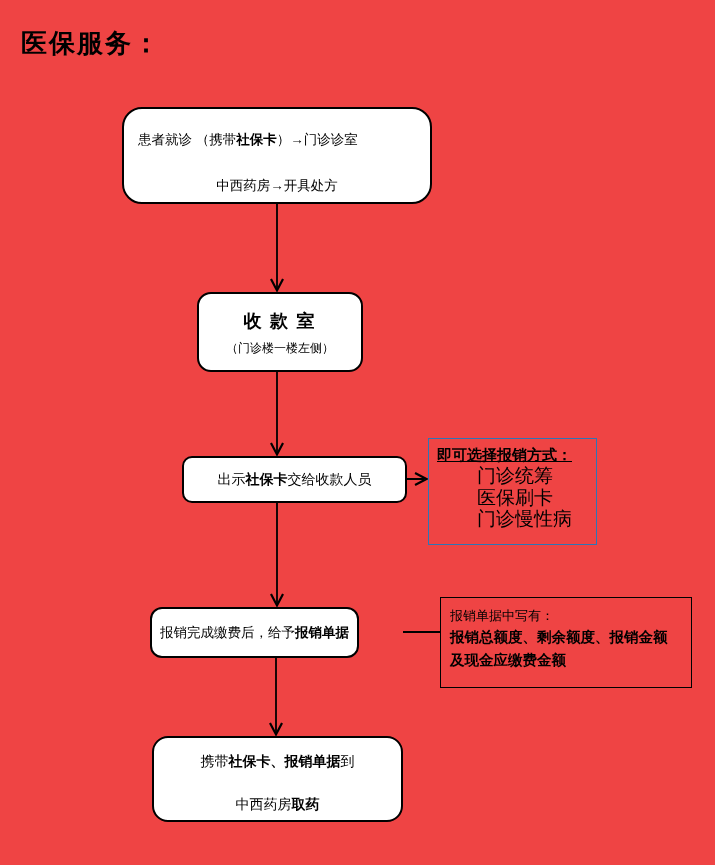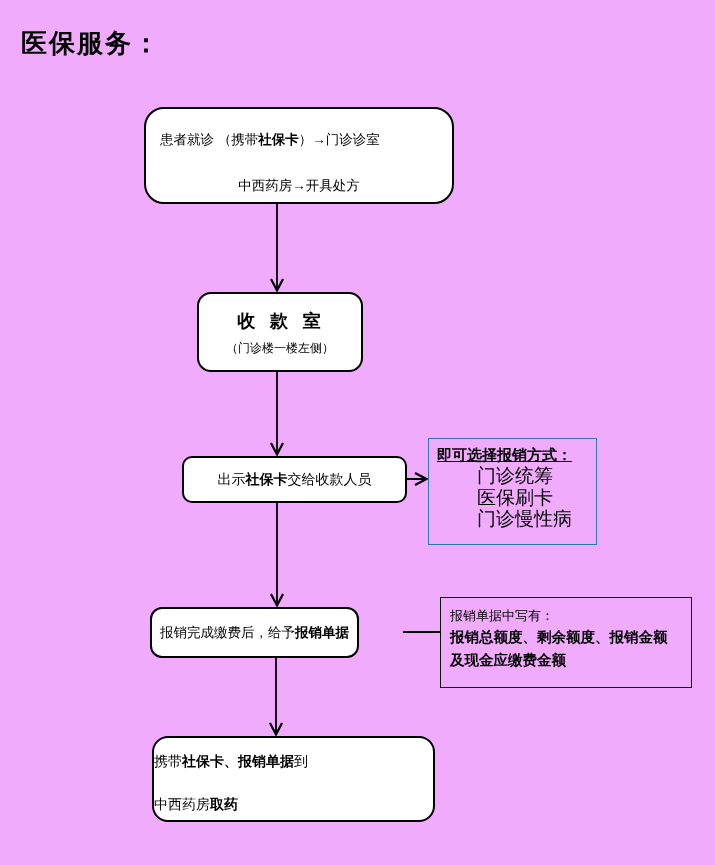--- a/index.html
+++ b/index.html
@@ -1,59 +1,59 @@
 <!DOCTYPE html>
 <html><head>
 <meta charset="utf-8">
 <style>
   html, body { margin: 0; padding: 0; background: #ffffff; }
   body {
     width: 715px; height: 865px;
     font-family: "Liberation Sans", "DejaVu Sans", sans-serif;
     color: #000;
   }
-  #canvas { position: relative; width: 715px; height: 865px; background: #f0abfc; overflow: hidden; }
+  #canvas { position: relative; width: 715px; height: 865px; background: #ef4444; overflow: hidden; }
 
   .page-title {
     position: absolute; left: 21px; top: 26px;
     font-family: "Liberation Serif", "DejaVu Serif", serif;
     font-size: 26px; font-weight: bold; letter-spacing: 2px;
   }
 
   .rbox { position: absolute; border: 2px solid #000; background: #fff; box-sizing: border-box; }
 
-  .box1 { left: 122px; top: 107px; width: 310px; height: 97px; border-radius: 20px; font-size: 13.5px; margin-left: 22px; }
+  .box1 { left: 122px; top: 107px; width: 310px; height: 97px; border-radius: 20px; font-size: 13.5px; }
   .box1 .l1 { margin: 22px 0 0 14px; }
   .box1 .l2 { margin: 28px 0 0 0; text-align: center; }
 
   .box2 { left: 197px; top: 292px; width: 166px; height: 80px; border-radius: 14px; text-align: center; }
   .box2 .name {
-    margin-top: 15px; font-family: Liberation Mono, monospace;
+    margin-top: 15px; font-family: Liberation Serif, serif;
     font-size: 18px; font-weight: bold; letter-spacing: 2px;
   }
   .box2 .loc { margin-top: 7px; font-size: 12px; }
 
   .box3 { left: 182px; top: 456px; width: 225px; height: 47px; border-radius: 10px;
           display: flex; align-items: center; justify-content: center; font-size: 14px; }
 
   .optbox { position: absolute; left: 428px; top: 438px; width: 169px; height: 107px;
             border: 1.5px solid #2E75B6; box-sizing: border-box; padding: 6px 8px 0 8px; }
   .optbox .head { font-size: 15px; font-weight: bold; line-height: 20px; text-decoration: underline; }
   .optbox .item { font-size: 19px; line-height: 21.5px; padding-left: 4px; margin-left: 36px; }
 
   .box4 { left: 150px; top: 607px; width: 209px; height: 51px; border-radius: 12px;
           display: flex; align-items: center; justify-content: center; font-size: 13.5px; }
 
   .notebox { position: absolute; left: 440px; top: 597px; width: 252px; height: 91px;
              border: 1.5px solid #000; box-sizing: border-box; padding: 8px 9px 0 9px; }
   .notebox .n1 { font-size: 13px; line-height: 20px; }
   .notebox .n2 { font-size: 14.5px; font-weight: bold; line-height: 23px; }
 
-  .box5 { left: 152px; top: 736px; width: 283px; height: 86px; border-radius: 16px;
-          font-size: 14px; }
+  .box5 { left: 152px; top: 736px; width: 251px; height: 86px; border-radius: 16px;
+          font-size: 14px; text-align: center; }
   .box5 .l1 { margin-top: 15px; }
   .box5 .l2 { margin-top: 25px; }
 
   .b { font-weight: bold; }
 
   svg.connectors { position: absolute; left: 0; top: 0; pointer-events: none; }
   .cline { stroke: #000; stroke-width: 1.8; fill: none; }
   .chead { stroke: #000; stroke-width: 2.2; fill: none; stroke-linecap: square; }
 </style>
 </head>

